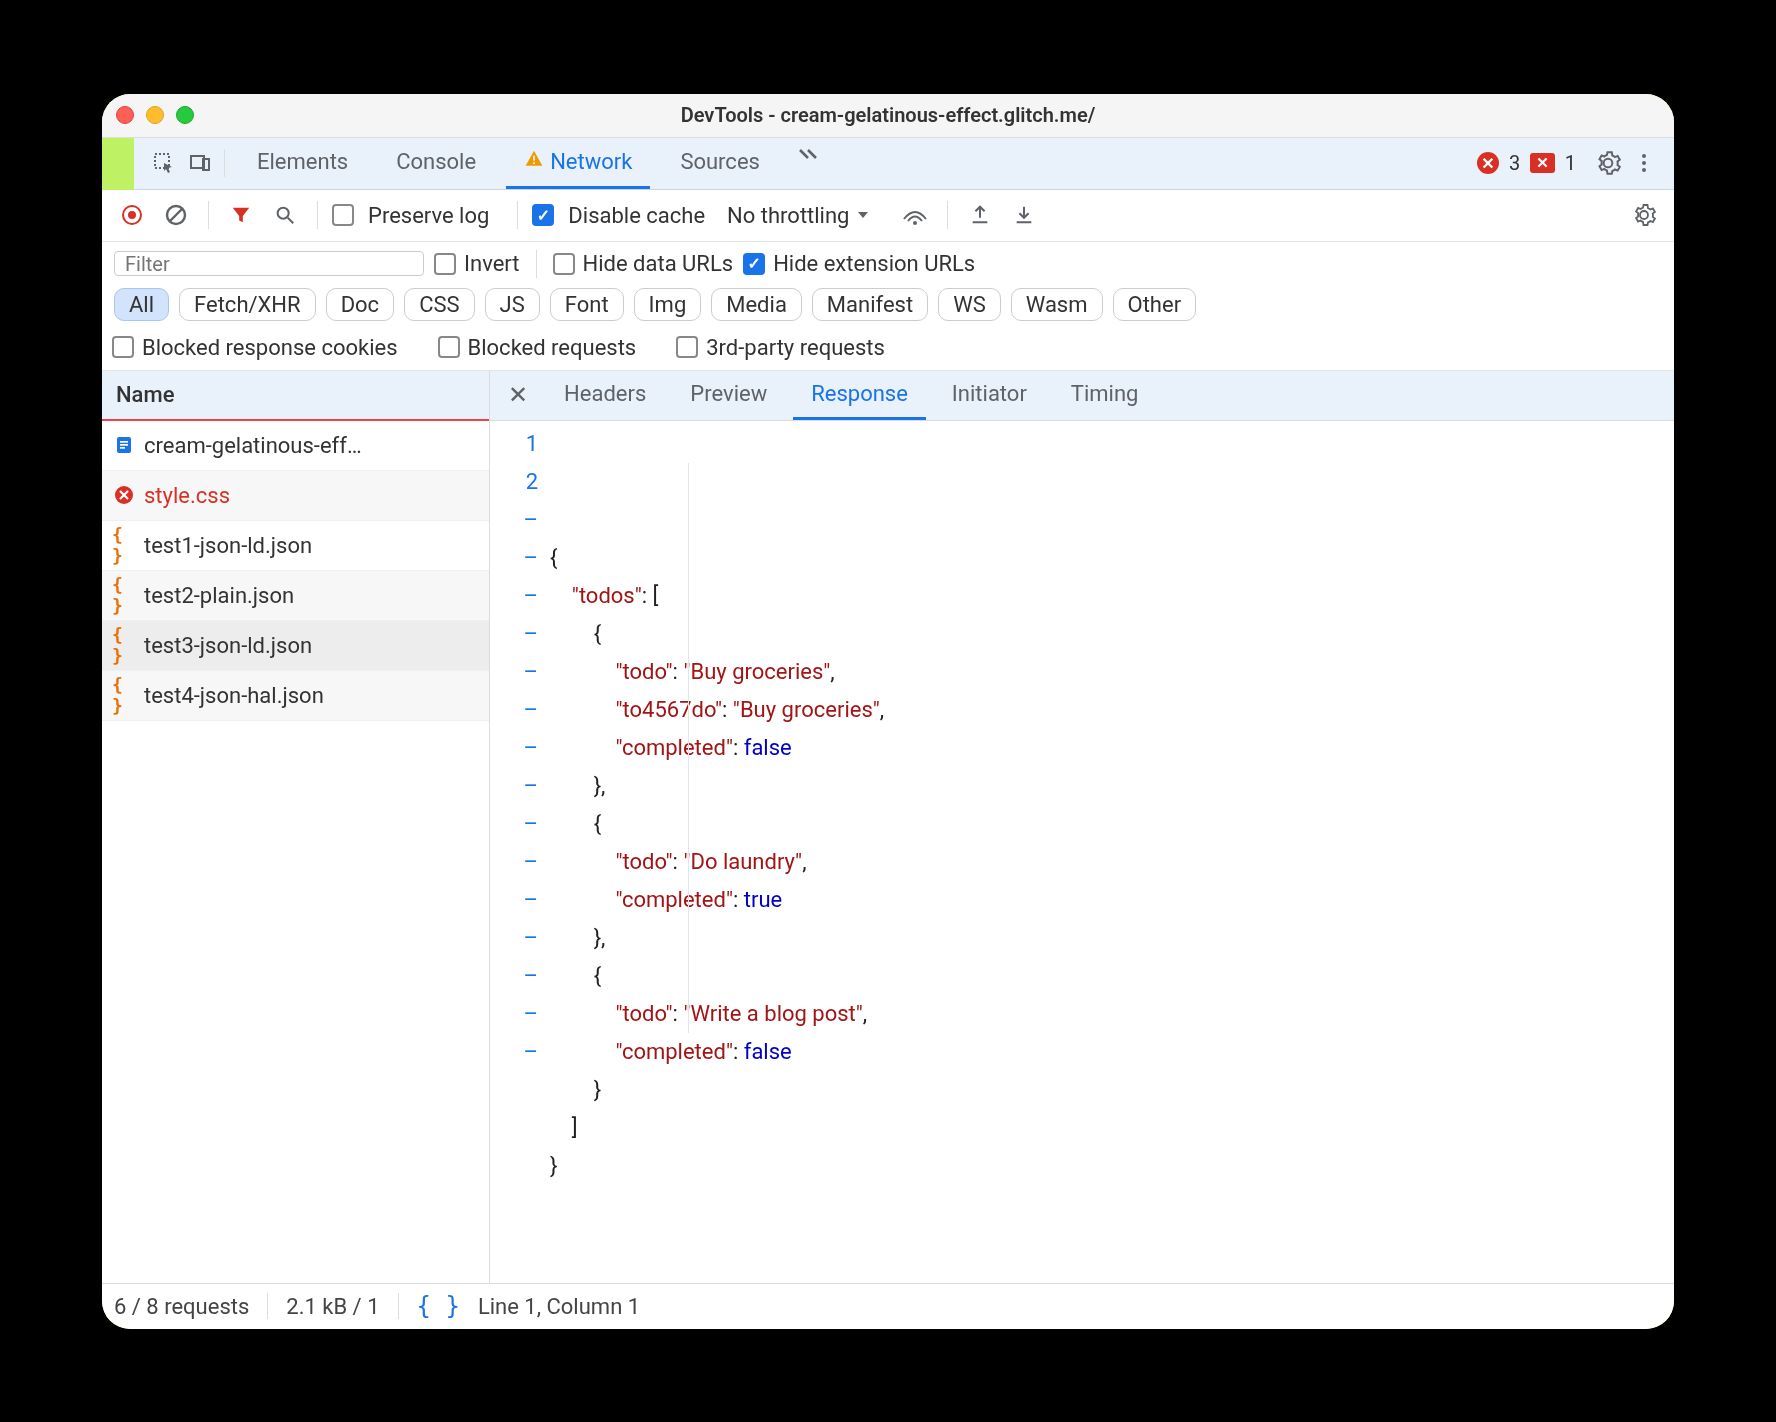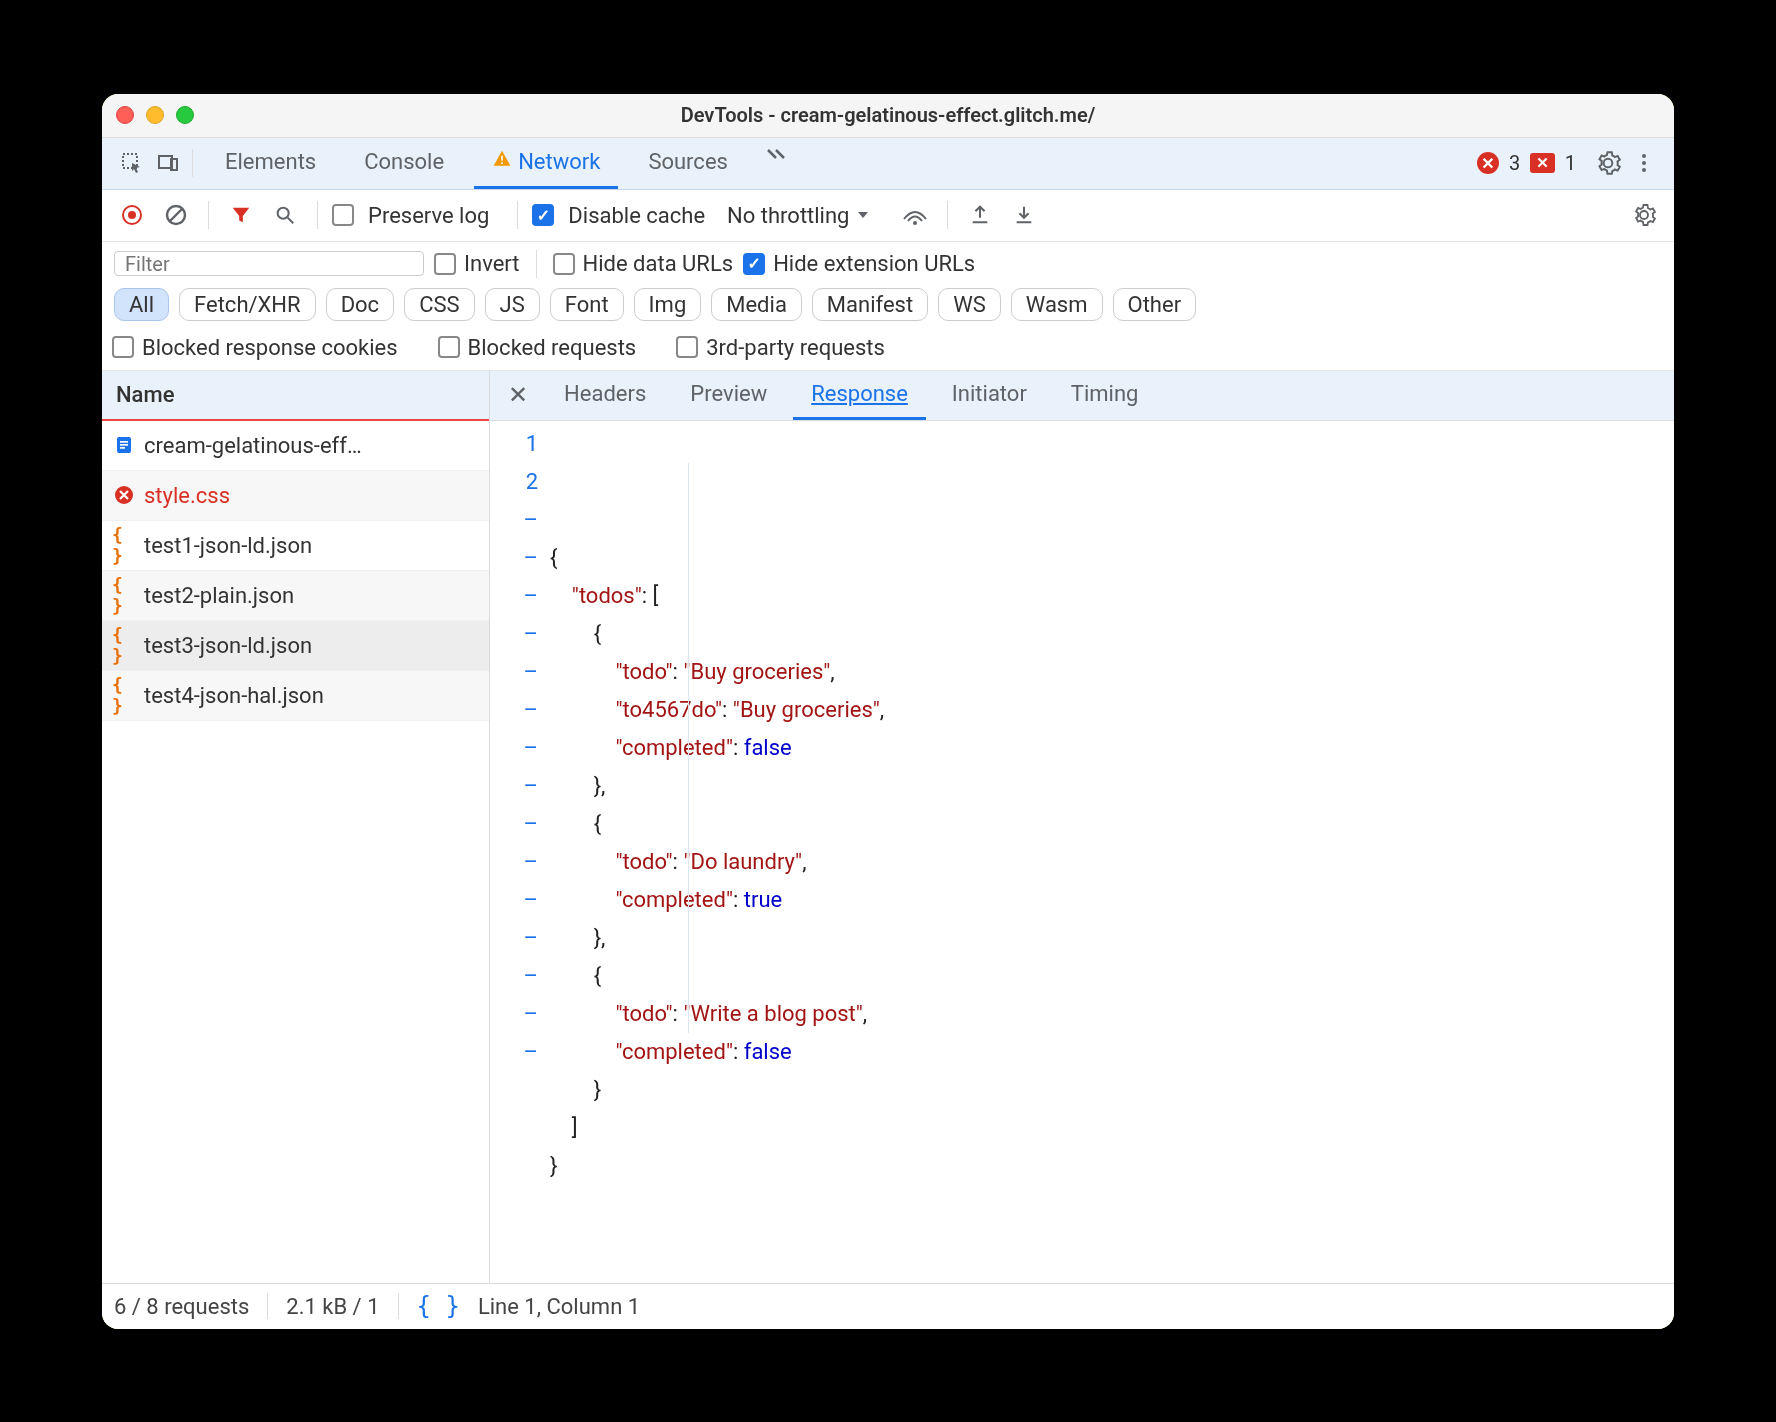--- a/index.html
+++ b/index.html
@@ -13,21 +13,21 @@
       display: flex;
       align-items: center;
       justify-content: center;
       width: 1776px;
       height: 1422px;
     }
     .window {
       width: 1572px;
       height: 1235px;
       background: #bef264;
-      border-radius: 16px;
+      border-radius: 28px;
       overflow: hidden;
       box-shadow: 0 20px 60px rgba(0,0,0,0.5);
       display: flex;
       flex-direction: column;
     }
     .titlebar {
       height: 44px;
       background: #f5f5f5;
       display: flex;
       align-items: center;
@@ -55,20 +55,21 @@
       font-weight: 600;
       color: #333;
     }
     .toptabs {
       height: 52px;
       background: #e9f1fa;
       border-bottom: 1px solid #c6d8ea;
       display: flex;
       align-items: center;
       padding: 0 12px;
+      margin-left: 32px;
     }
     .icon-btn {
       width: 36px;
       height: 36px;
       display: inline-flex;
       align-items: center;
       justify-content: center;
       color: #5f6368;
       cursor: pointer;
     }
@@ -232,21 +233,21 @@
     .dtab {
       padding: 0 18px;
       font-size: 22px;
       color: #5f6368;
       height: 100%;
       display: flex;
       align-items: center;
       border-bottom: 3px solid transparent;
       cursor: pointer;
     }
-    .dtab.active { color: #1a73e8; border-bottom-color: #1a73e8; text-decoration: underline; }
+    .dtab.active { color: #1a73e8; border-bottom-color: #1a73e8; }
     .close-x { font-size: 24px; padding: 0 10px; color: #5f6368; cursor: pointer; }
     .code-area {
       flex: 1;
       display: flex;
       font-family: Menlo, Monaco, "Courier New", monospace;
       font-size: 22px;
       line-height: 38px;
       overflow: auto;
       background: #fff;
       padding-top: 4px;

